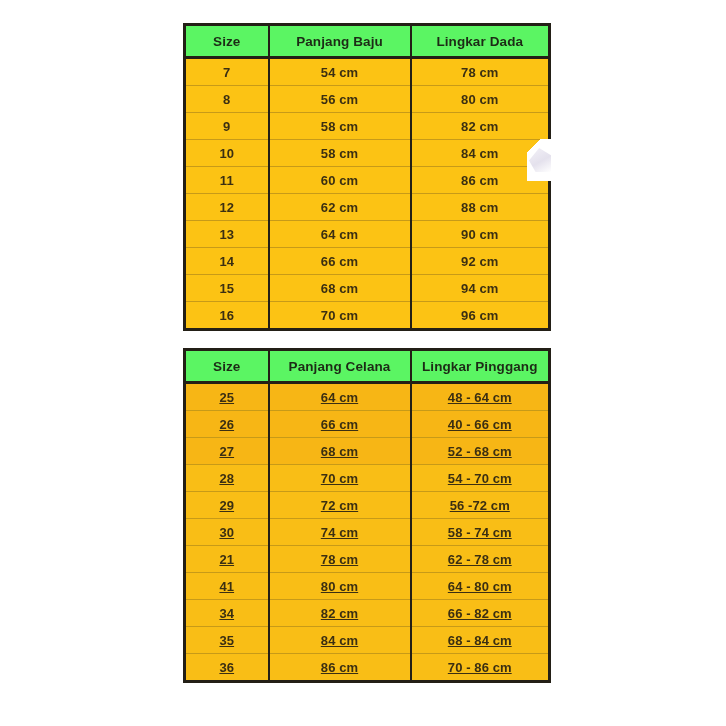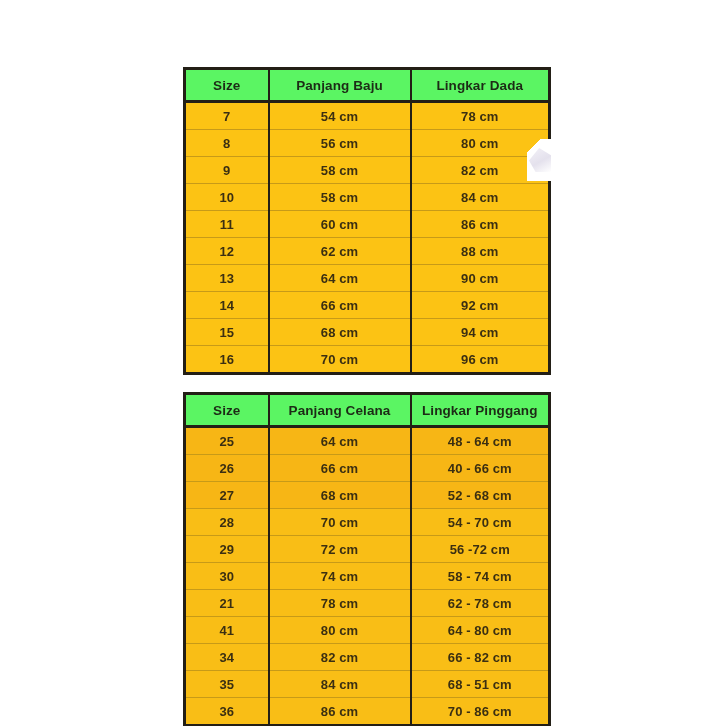--- a/index.html
+++ b/index.html
@@ -22,21 +22,20 @@
     width: 726px;
     height: 726px;
   }
 
   .size-table {
     position: absolute;
     border-collapse: collapse;
     table-layout: fixed;
     border: 3px solid #231f16;
     background: #fcc314;
-    margin-top: 44px;
   }
 
   .size-table th,
   .size-table td {
     text-align: center;
     vertical-align: middle;
     padding: 0;
     margin: 0;
     color: #3b2f12;
     font-weight: bold;
@@ -78,21 +77,21 @@
   }
   #table-shirt td { height: 26px; }
 
   
   #table-pants {
     left: 183px;
     top: 348px;
     width: 365px;
     background: #f9be16;
   }
-  #table-pants td { height: 26px; }
+  #table-pants td { height: 26px; text-decoration: underline; }
   #table-pants tbody tr:nth-child(-n+3) td { background: #f7b615; }
 
   
   col.w-size { width: 84px; }
   col.w-mid  { width: 142px; }
   col.w-last { width: 139px; }
 
   
   #paper-corner-artifact {
     position: absolute;
@@ -243,21 +242,21 @@
           <td>64 - 80 cm</td>
         </tr>
         <tr>
           <td class="col-size">34</td>
           <td class="col-b">82 cm</td>
           <td>66 - 82 cm</td>
         </tr>
         <tr>
           <td class="col-size">35</td>
           <td class="col-b">84 cm</td>
-          <td>68 - 51 cm</td>
+          <td>68 - 84 cm</td>
         </tr>
         <tr>
           <td class="col-size">36</td>
           <td class="col-b">86 cm</td>
           <td>70 - 86 cm</td>
         </tr>
       </tbody>
   </table>
 
   <div id="paper-corner-artifact"></div>

